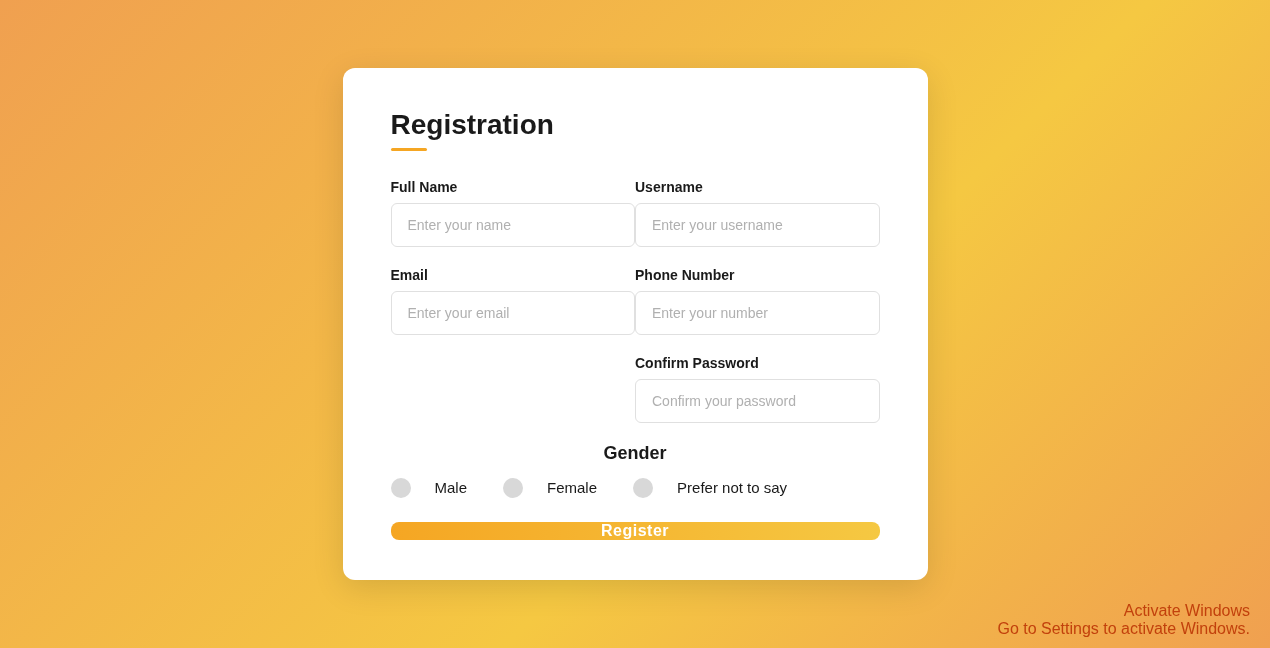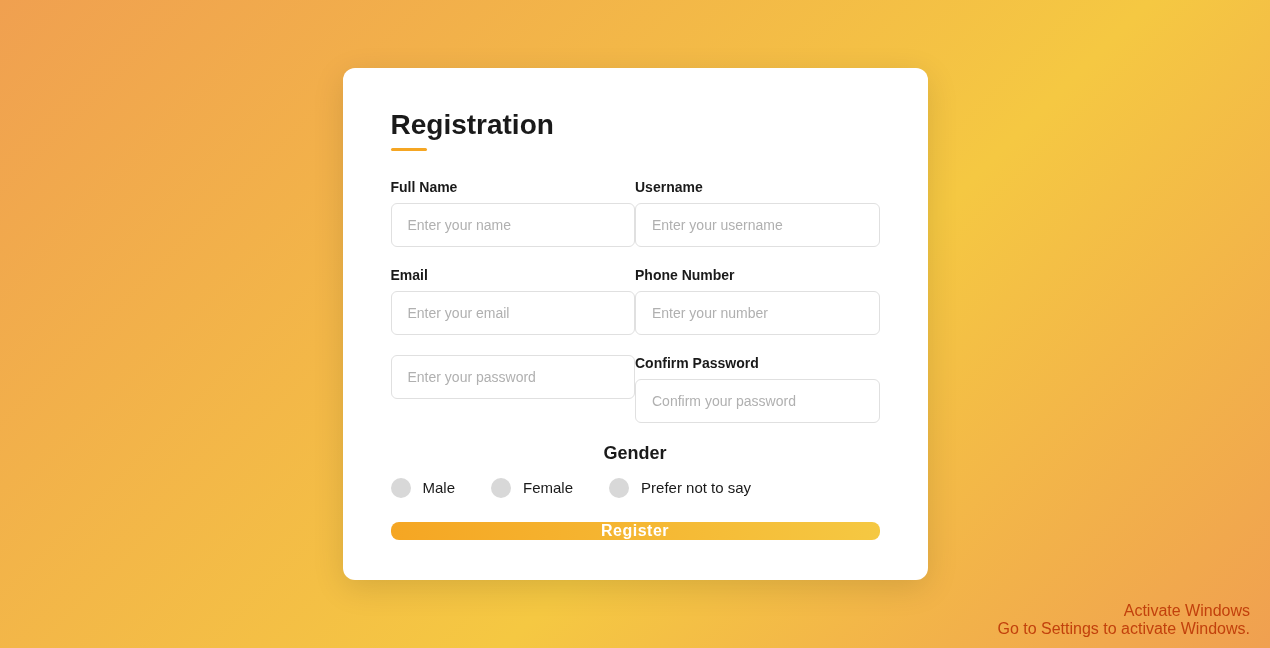--- a/index.html
+++ b/index.html
@@ -93,21 +93,21 @@
 
     .gender-options {
       display: flex;
       align-items: center;
       gap: 36px;
     }
 
     .gender-option {
       display: flex;
       align-items: center;
-      gap: 12px;
+      gap: 24px;
       cursor: pointer;
       font-size: 15px;
       color: #1a1a1a;
     }
 
     .radio-circle {
       width: 20px;
       height: 20px;
       border-radius: 50%;
       background: #d8d8d8;
@@ -168,21 +168,20 @@
       </div>
       <div class="form-group">
         <label class="field-label">Phone Number</label>
         <input class="field-input" type="tel" placeholder="Enter your number" style="">
       </div>
     </div>
 
     
     <div class="form-row">
       <div class="form-group">
-        <input class="field-input" type="password" placeholder="Enter your password" style="">
       </div>
       <div class="form-group">
         <label class="field-label">Confirm Password</label>
         <input class="field-input" type="password" placeholder="Confirm your password" style="">
       </div>
     </div>
 
     
     <div class="gender-section">
       <div class="gender-label">Gender</div>

